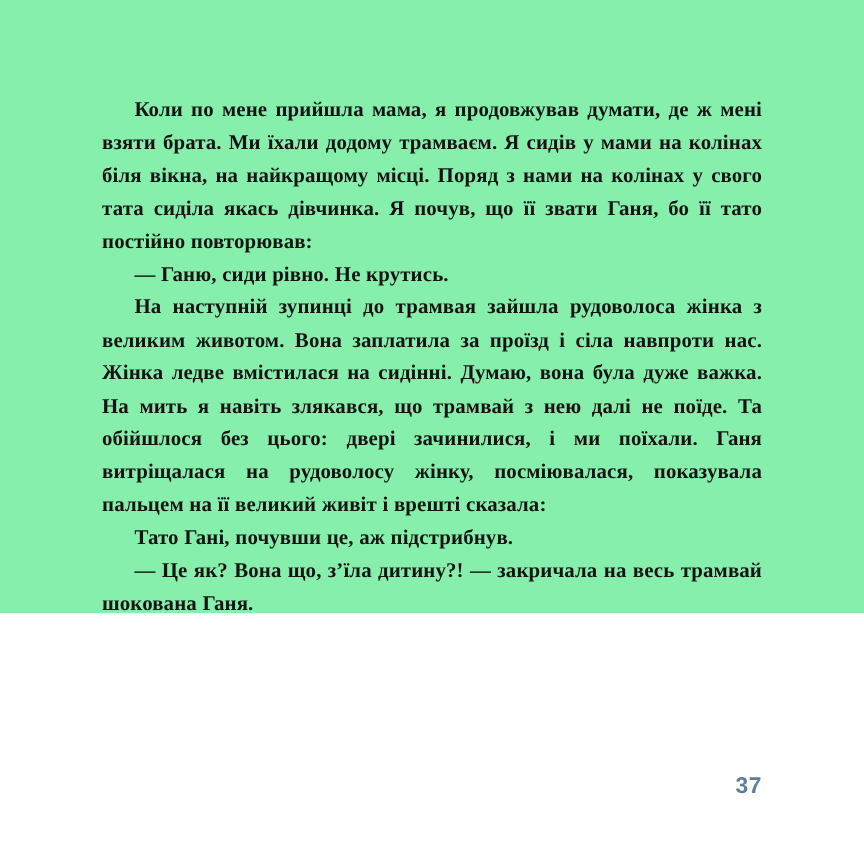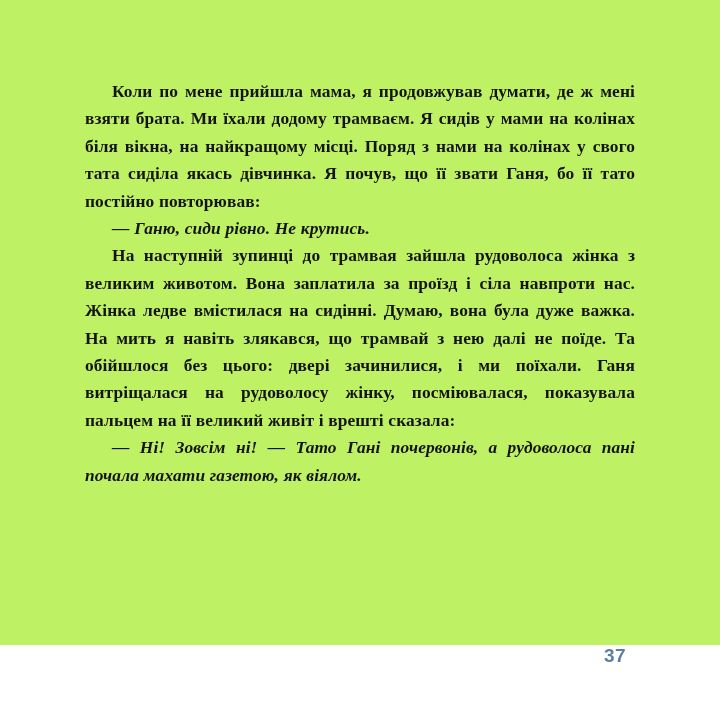--- a/index.html
+++ b/index.html
@@ -14,22 +14,22 @@
     overflow: hidden;
     font-family: "Liberation Serif", "DejaVu Serif", serif;
     -webkit-font-smoothing: antialiased;
   }
 
   #page {
     position: absolute;
     left: 0;
     top: 0;
     width: 720px;
-    height: 645px;
-    background: #bef264;
+    height: 511px;
+    background: #86efac;
   }
 
   #text-block {
     position: absolute;
     left: 85px;
     top: 78px;
     width: 550px;
   }
 
   .para {
@@ -47,43 +47,43 @@
     hyphens: manual;
   }
 
   .para.last-line-left {
     text-align-last: left;
   }
 
   
   .para.dialogue {
     text-indent: 27px;
-    font-style: italic;
   }
 
   #page-number {
     position: absolute;
     left: 604px;
     top: 645px;
     width: 40px;
-    text-align: left;
+    text-align: center;
     font-family: "Liberation Sans", "DejaVu Sans", sans-serif;
     font-size: 19px;
     font-weight: 600;
     color: #5c7f9e;
     letter-spacing: 0.5px;
   }
 </style>
 </head>
 <body>
 
 <div id="page">
 
   <div id="text-block">
     <p class="para">Коли по мене прийшла мама, я продовжував думати, де ж мені взяти брата. Ми їхали додому трамваєм. Я сидів у мами на колінах біля вікна, на найкращому місці. Поряд з нами на колінах у свого тата сиділа якась дівчинка. Я почув, що її звати Ганя, бо її тато постійно повторював:</p>
     <p class="para dialogue last-line-left">— Ганю, сиди рівно. Не крутись.</p>
     <p class="para">На наступній зупинці до трамвая зайшла рудоволоса жінка з великим животом. Вона заплатила за проїзд і сіла навпроти нас. Жінка ледве вмістилася на сидінні. Думаю, вона була дуже важка. На мить я навіть злякався, що трамвай з нею далі не поїде. Та обійшлося без цього: двері зачинилися, і ми поїхали. Ганя витріщалася на рудоволосу жінку, посміювалася, показувала пальцем на її великий живіт і врешті сказала:</p>
-    <p class="para dialogue last-line-left">— Ні! Зовсім ні! — Тато Гані почервонів, а рудоволоса пані почала махати газетою, як віялом.</p>
+    <p class="para last-line-left">Тато Гані, почувши це, аж підстрибнув.</p>
+    <p class="para dialogue last-line-left">— Це як? Вона що, з’їла дитину?! — закричала на весь трамвай шокована Ганя.</p>
   </div>
 
   <div id="page-number">37</div>
 
 </div>
 
 </body></html>

